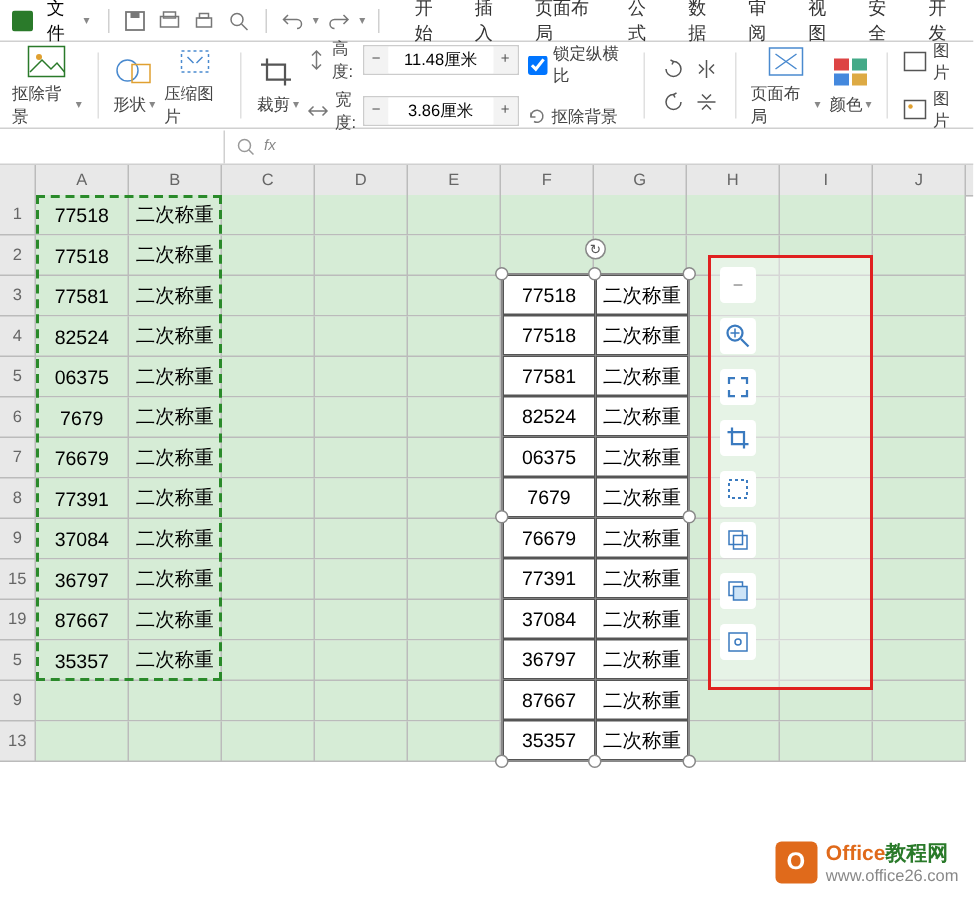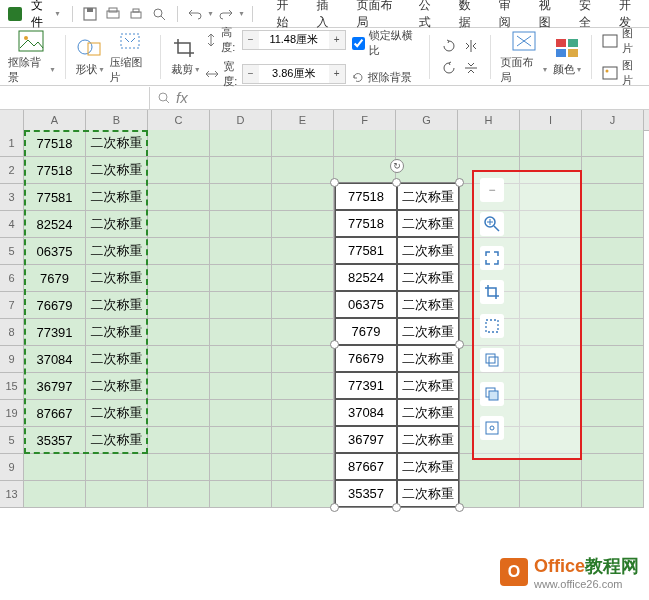--- a/index.html
+++ b/index.html
@@ -28,21 +28,21 @@
   .chk-group { display: flex; flex-direction: column; gap: 12px; font-size: 11px; color: #444; }
   .chk-row { display: flex; align-items: center; gap: 4px; }
   .chk-row input { width: 13px; height: 13px; }
   .small-icons { display: flex; flex-direction: column; gap: 4px; }
   .small-icons .srow { display: flex; gap: 4px; }
   .sicon { width: 18px; height: 18px; display: flex; align-items: center; justify-content: center; color: #555; cursor: pointer; }
   
   
   .fbar { display: flex; align-items: center; height: 24px; border-bottom: 1px solid #d0d0d0; }
   .namebox { width: 150px; height: 22px; border-right: 1px solid #d0d0d0; padding: 0 6px; display: flex; align-items: center; }
-  .fx { margin: 1px 8px; color: #888; font-size: 15px; display: flex; align-items: center; gap: 6px; }
+  .fx { margin: 1px 8px; color: #888; font-size: 10px; display: flex; align-items: flex-start; gap: 6px; }
   
   
   .sheet-wrap { position: relative; width: 649px; height: 490px; overflow: hidden; }
   .sheet { position: relative; background: #d6ecd6; }
   .colhdr { display: flex; background: #e8e8e8; border-bottom: 1px solid #bbb; }
   .corner { width: 24px; height: 20px; border-right: 1px solid #bbb; background: #e8e8e8; }
   .ch { height: 20px; border-right: 1px solid #bbb; display: flex; align-items: center; justify-content: center; color: #666; font-size: 11px; background: #e8e8e8; }
   .rowhdr { position: absolute; left: 0; top: 20px; width: 24px; background: #e8e8e8; }
   .rh { height: 27px; border-bottom: 1px solid #bbb; border-right: 1px solid #bbb; display: flex; align-items: center; justify-content: center; color: #666; font-size: 11px; }
   .cells { position: absolute; left: 24px; top: 20px; }
@@ -59,21 +59,21 @@
   .handle { position: absolute; width: 9px; height: 9px; background: #fff; border: 1px solid #888; border-radius: 50%; }
   .rot-handle { position: absolute; width: 14px; height: 14px; border: 1px solid #888; border-radius: 50%; background: #fff; left: 50%; transform: translateX(-50%); top: -24px; display:flex; align-items:center; justify-content:center; font-size:9px; color:#555;}
   
   
   .sidetools { position: absolute; border: 2px solid #e02020; background: rgba(255,255,255,0.4); padding: 6px; display: flex; flex-direction: column; gap: 10px; }
   .stool { width: 24px; height: 24px; display: flex; align-items: center; justify-content: center; color: #3a7abf; cursor: pointer; background: #fff; border-radius: 3px; }
   
   
   .watermark { position: absolute; right: 10px; bottom: 10px; display: flex; align-items: center; gap: 6px; }
   .wm-logo { width: 28px; height: 28px; background: #e06a1b; border-radius: 4px; display:flex; align-items:center; justify-content:center; color:#fff; font-weight:bold; font-size:16px;}
-  .wm-text { font-size: 18px; font-weight: bold; }
+  .wm-text { font-size: 14px; font-weight: bold; }
   .wm-text .c1 { color: #e06a1b; }
   .wm-text .c2 { color: #2a7a2a; }
   .wm-url { font-size: 11px; color: #888; }
   
   svg { display: block; }
   .chev { font-size: 8px; color: #888; }
 </style>
 </head>
 <body>
 

